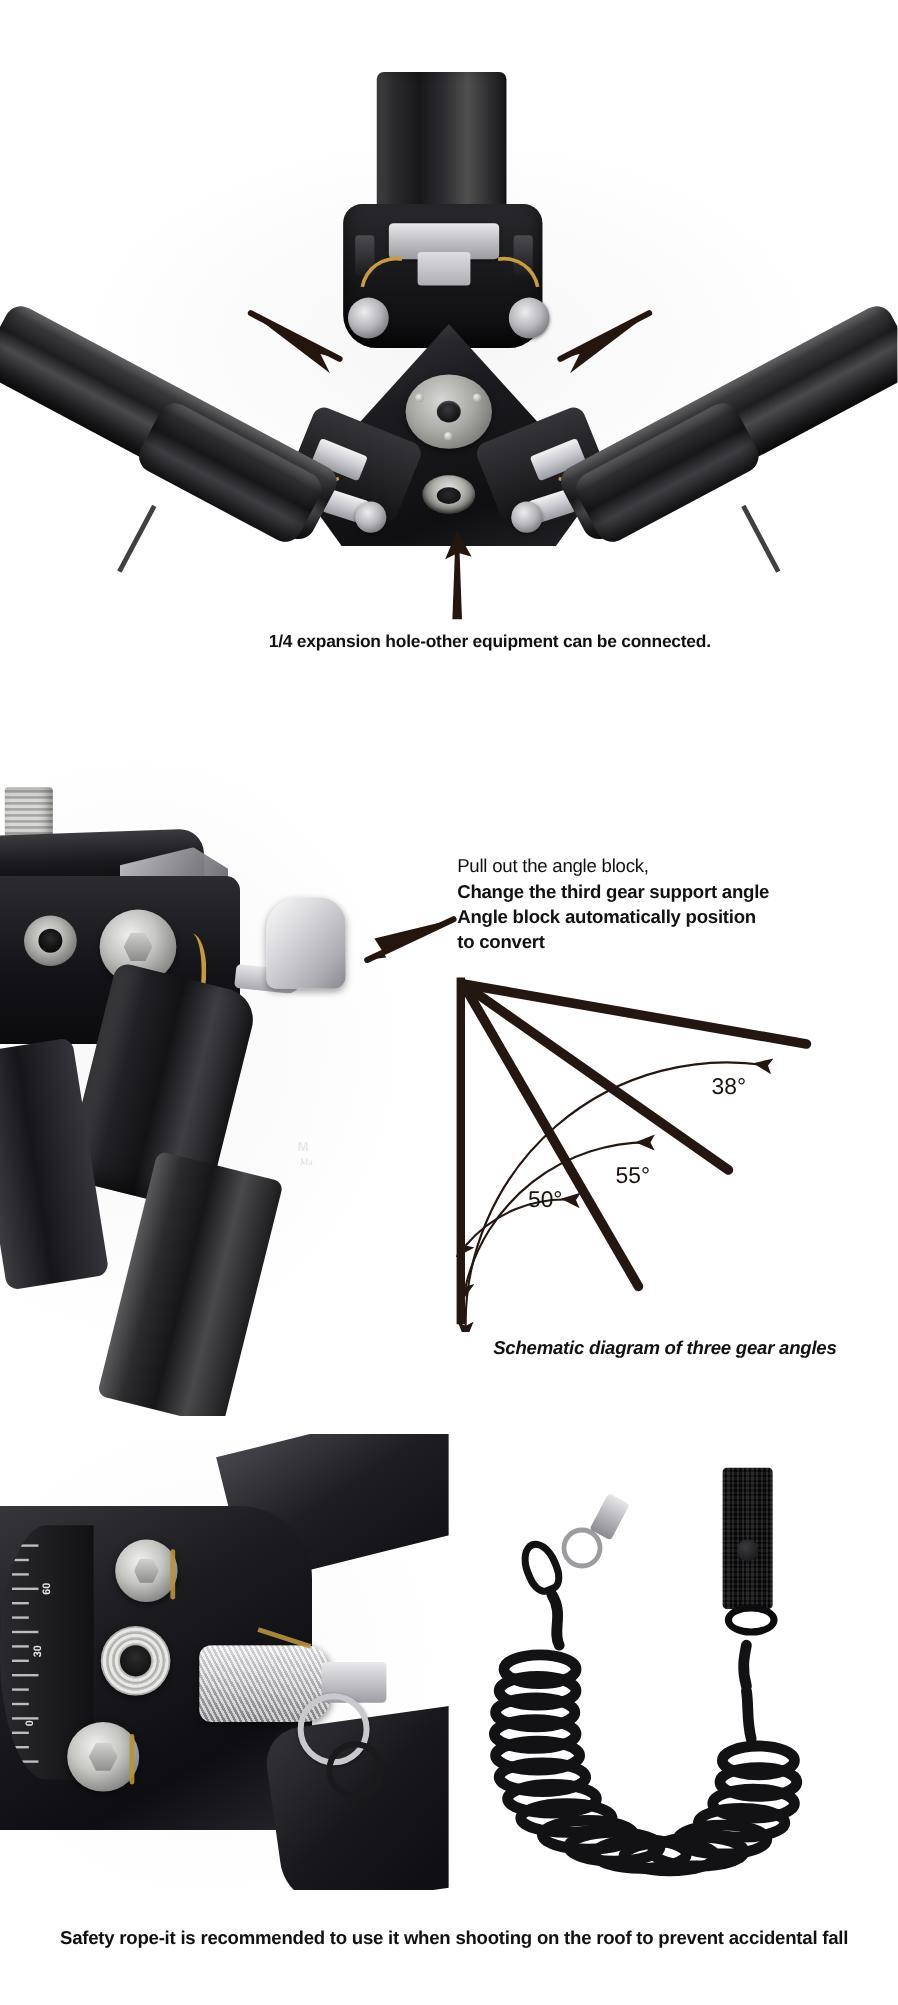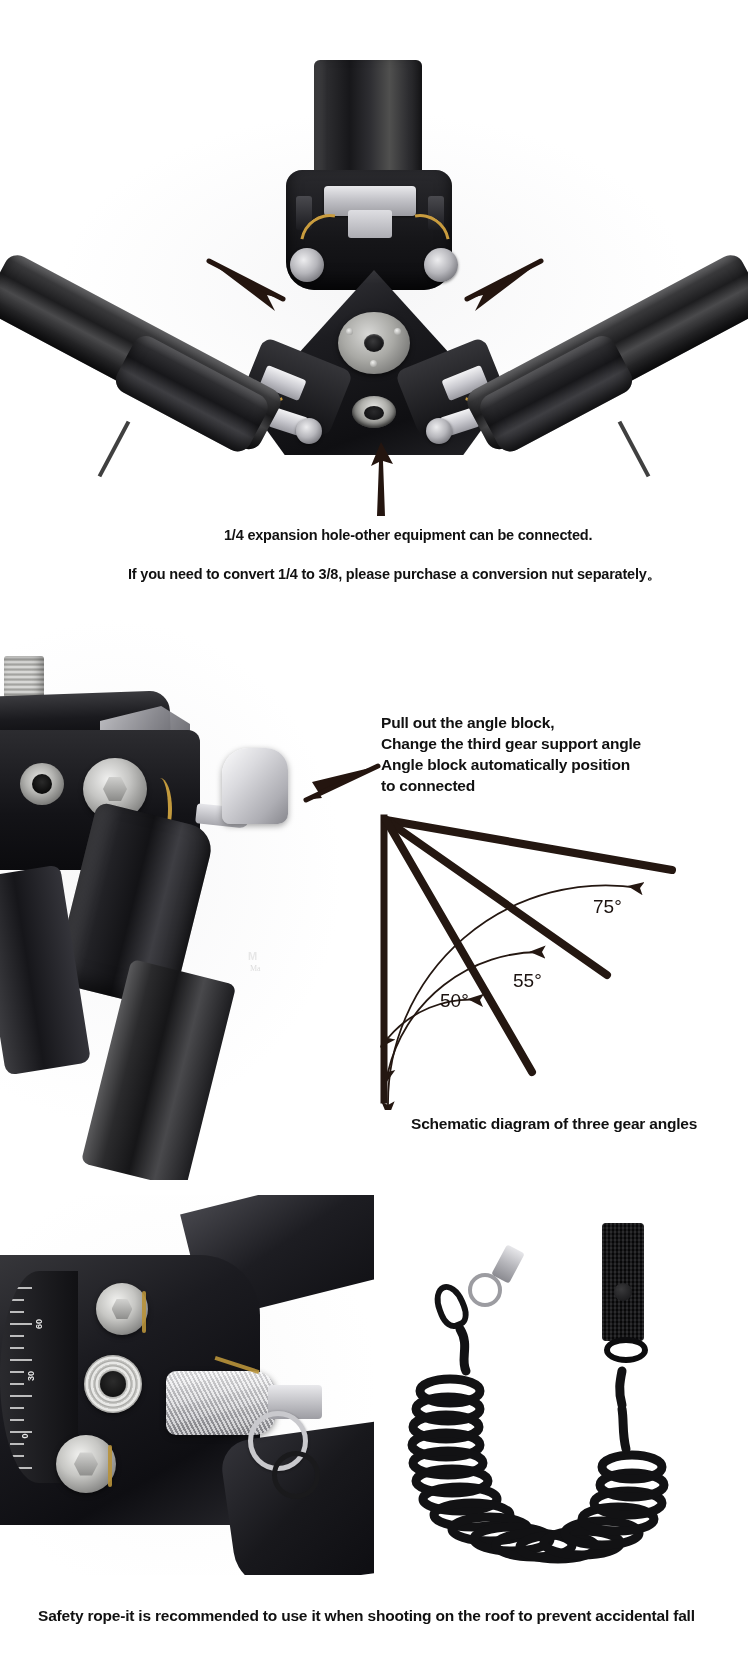--- a/index.html
+++ b/index.html
@@ -398,21 +398,21 @@
     border: 4px solid #9c9ca1; border-radius: 50%;
   }
   .rope-clip {
     position: absolute; left: 124px; top: 52px; width: 20px; height: 34px;
     background: linear-gradient(to bottom, #e7e7ea 0%, #b6b6bb 50%, #8a8a90 100%);
     border-radius: 3px;
     transform: rotate(28deg);
   }
 
   
-  #caption-bottom { left: 38px; top: 1607px; font-size: 15.5px; text-align: right; }
+  #caption-bottom { left: 50px; top: 1607px; font-size: 15.5px; text-align: right; }
 </style>
 </head>
 <body>
 
 <div id="page">
 
   <div class="band" id="band1">
     <div class="photo-bg1">
 
       <div class="col-tube"></div>
@@ -464,21 +464,20 @@
       <svg class="arrow-svg" style="left:435px;top:255px;" width="110" height="60" viewBox="0 0 110 60">
         <path d="M106 6 L32 44 L48 40 L40 56 Z" fill="#24150f"></path>
         <path d="M106 6 L32 44" stroke="#24150f" stroke-width="5" stroke-linecap="round"></path>
       </svg>
       <svg class="arrow-svg" style="left:355px;top:440px;" width="60" height="80" viewBox="0 0 60 80">
         <path d="M26 2 L16 26 L24 22 L22 76 L30 76 L28 21 L38 24 Z" fill="#24150f"></path>
       </svg>
     </div>
 
     <div class="caption" id="cap1a" style="left:224px;top:527px;font-size:14.5px;text-align:center;">1/4 expansion hole-other equipment can be connected.</div>
-    <div class="caption" id="cap1b" style="left:128px;top:565px;font-size:14.5px;">If you need to convert 1/4 to 3/8, please purchase a conversion nut separately。</div>
   </div>
 
   <div class="band" id="band2">
 
     <div class="photo2-bg">
       <div class="p2-stud"></div>
       <div class="p2-topplate"></div>
       <div class="p2-plate-edge"></div>
       <div class="p2-body"></div>
       <div class="p2-thread-hole"></div>
@@ -491,24 +490,24 @@
       <div class="p2-angleblock"></div>
       <div class="p2-brand">M</div>
       <div class="p2-brand-sub">Ma</div>
     </div>
 
     <svg class="arrow-svg" style="left:282px;top:140px;" width="100" height="52" viewBox="0 0 100 52">
       <path d="M96 6 L22 40 L40 38 L30 22 Z" fill="#24150f"></path>
       <path d="M96 6 L24 40" stroke="#24150f" stroke-width="5" stroke-linecap="round"></path>
     </svg>
 
-    <div class="caption" style="left:381px;top:94px;font-size:15.5px;font-weight:700;">Pull out the angle block,</div>
+    <div class="caption" style="left:381px;top:94px;font-size:15.5px;font-weight:400;">Pull out the angle block,</div>
     <div class="caption" style="left:381px;top:115px;font-size:15.5px;font-weight:700;">Change the third gear support angle</div>
     <div class="caption" style="left:381px;top:136px;font-size:15.5px;font-weight:700;">Angle block automatically position</div>
-    <div class="caption" style="left:381px;top:157px;font-size:15.5px;font-weight:700;">to connected</div>
+    <div class="caption" style="left:381px;top:157px;font-size:15.5px;font-weight:700;">to convert</div>
 
     <svg id="schematic" width="310" height="300" viewBox="0 0 310 300">
 
       <line x1="12" y1="8" x2="12" y2="290" stroke="#241711" stroke-width="7" stroke-linecap="square"></line>
 
       <line x1="14" y1="10" x2="300" y2="60" stroke="#241711" stroke-width="8" stroke-linecap="round"></line>
       <line x1="14" y1="10" x2="235" y2="165" stroke="#241711" stroke-width="8" stroke-linecap="round"></line>
       <line x1="14" y1="10" x2="160" y2="262" stroke="#241711" stroke-width="8" stroke-linecap="round"></line>
 
       <defs>
@@ -516,23 +515,23 @@
           <path d="M0,4.5 L9,0.8 L7,4.5 L9,8.2 Z" fill="#241711"></path>
         </marker>
       </defs>
       <path d="M16,228 A 108 108 0 0 1 108 190" fill="none" stroke="#241711" stroke-width="1.8" marker-start="url(#ah)" marker-end="url(#ah)"></path>
       <path d="M16,262 A 156 156 0 0 1 170 142" fill="none" stroke="#241711" stroke-width="1.8" marker-start="url(#ah)" marker-end="url(#ah)"></path>
       <path d="M16,295 A 218 218 0 0 1 268 78" fill="none" stroke="#241711" stroke-width="1.8" marker-start="url(#ah)" marker-end="url(#ah)"></path>
     </svg>
 
     <div class="angle-label" style="left:440px;top:370px;">50°</div>
     <div class="angle-label" style="left:513px;top:350px;">55°</div>
-    <div class="angle-label" style="left:593px;top:276px;">75°</div>
-
-    <div class="caption" style="left:411px;top:495px;font-size:15.5px;font-weight:700;">Schematic diagram of three gear angles</div>
+    <div class="angle-label" style="left:593px;top:276px;">38°</div>
+
+    <div class="caption" style="left:411px;top:495px;font-size:15.5px;font-weight:700;font-style:italic;">Schematic diagram of three gear angles</div>
   </div>
 
   <div class="band" id="band3">
 
     <div class="photo3l">
       <div class="p3-topleg"></div>
       <div class="p3-bodymass"></div>
 
       <div class="p3-scale">
         <div class="tick major" style="top:16px;"></div>

